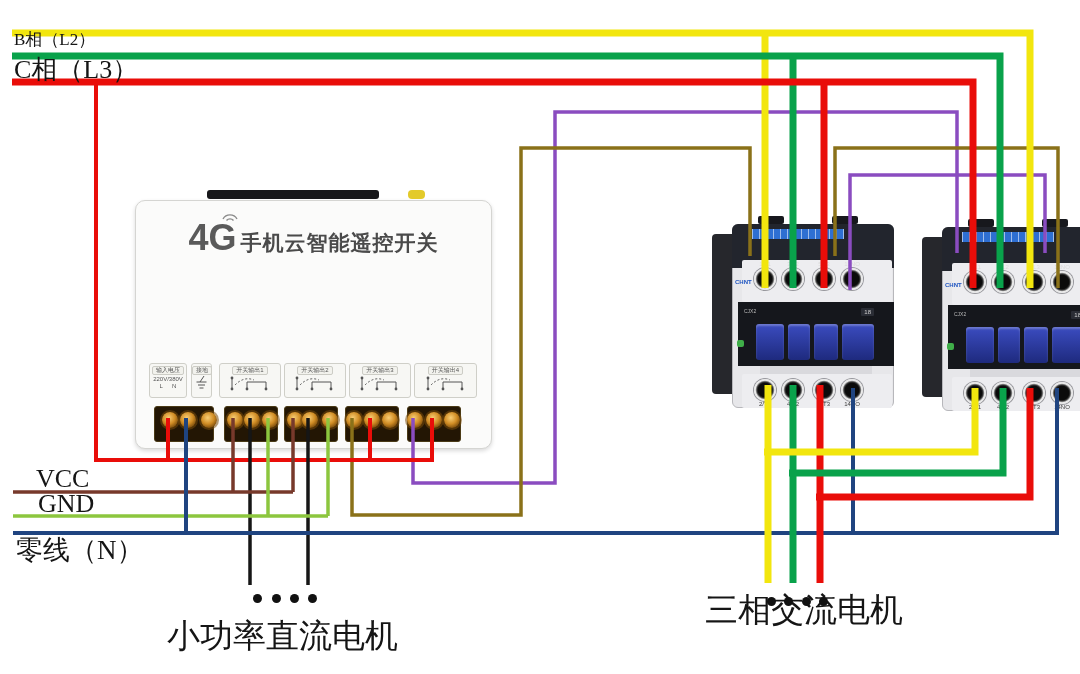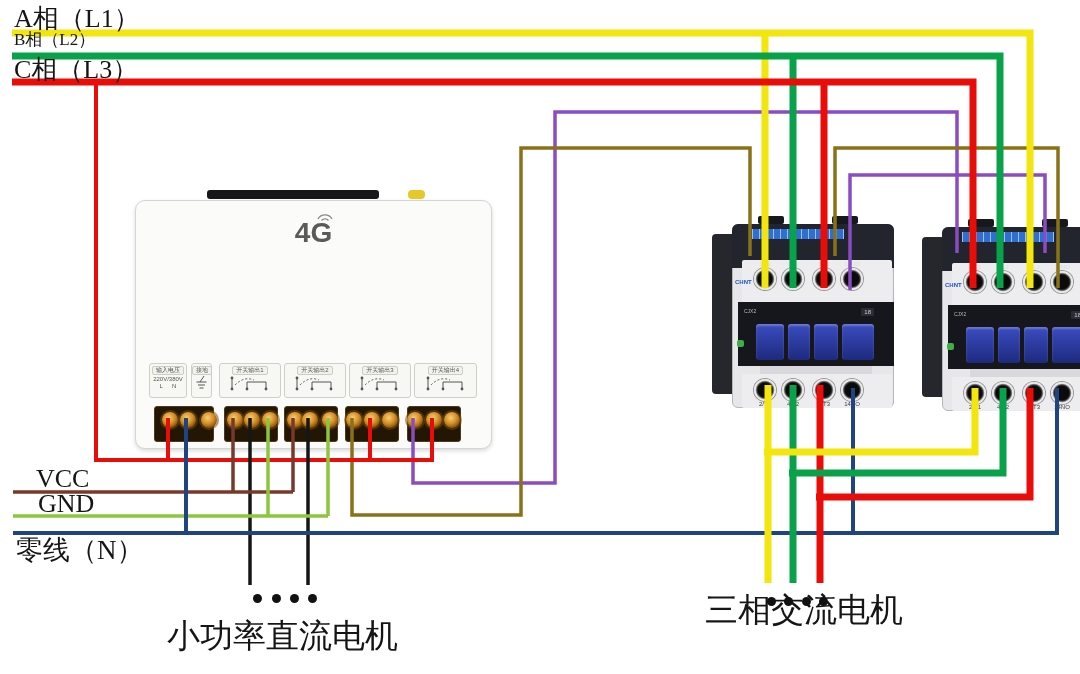--- a/index.html
+++ b/index.html
@@ -12,21 +12,21 @@
   #wire-layer{position:absolute;left:0;top:0;z-index:5;pointer-events:none;}
   
   #device{position:absolute;left:135px;top:200px;width:355px;height:247px;background:#fbfbfa;
           border:1px solid #d5d5d2;border-radius:10px;box-shadow:0 2px 4px rgba(0,0,0,.15);z-index:2;}
   #device-top-strip{position:absolute;left:207px;top:190px;width:172px;height:9px;background:#17171a;
           border-radius:3px;z-index:3;}
   #device-ant-button{position:absolute;left:408px;top:190px;width:17px;height:9px;background:#e3ca2a;
           border-radius:4px;z-index:3;}
   #device-title{position:absolute;left:0;top:16px;width:100%;display:flex;justify-content:center;
           align-items:baseline;gap:4px;}
-  #device-title .t4g{position:relative;font-size:28px;font-weight:bold;color:#5a5a5a;}
+  #device-title .t4g{position:relative;font-size:36px;font-weight:bold;color:#5a5a5a;}
   #device-title .t4g svg{position:absolute;top:-7px;right:-3px;}
   #device-title .trest{font-size:21px;font-weight:600;color:#4a4a4a;letter-spacing:1px;}
   #device-panel{position:absolute;left:62px;top:52px;width:218px;height:71px;border-radius:34px;
           background:linear-gradient(180deg,#1d1d1f,#0d0d0f);}
   .ind-dot{position:absolute;width:3px;height:3px;border-radius:50%;background:#6a6a6a;}
   .ind-label{position:absolute;font-size:6px;color:#b5b5b5;transform:translateX(-50%);white-space:nowrap;}
   #panel-brand{position:absolute;right:12px;top:9px;font-size:16px;font-weight:bold;color:#2b5ade;
           letter-spacing:1px;}
   .panel-button{position:absolute;width:36px;height:23px;border-radius:12px;transform:translateX(-50%);
           background:linear-gradient(180deg,#ffffff,#d8d8d8);border:1px solid #7e7e7e;
@@ -103,40 +103,40 @@
       <polyline points="12,82 973,82 973,288" fill="none" stroke="#e90d09" stroke-width="7"></polyline>
       <polyline points="824,82 824,288" fill="none" stroke="#e90d09" stroke-width="7"></polyline>
       <polyline points="768,385 768,583" fill="none" stroke="#f2e60e" stroke-width="7"></polyline>
       <polyline points="793,385 793,583" fill="none" stroke="#09a24b" stroke-width="7"></polyline>
       <polyline points="820,385 820,583" fill="none" stroke="#e90d09" stroke-width="7"></polyline>
       <polyline points="975,388 975,452 764,452" fill="none" stroke="#f2e60e" stroke-width="7"></polyline>
       <polyline points="1003,388 1003,473 789,473" fill="none" stroke="#09a24b" stroke-width="7"></polyline>
       <polyline points="1030,388 1030,497 816,497" fill="none" stroke="#e90d09" stroke-width="7"></polyline>
     </svg>
 
-  <div class="diagram-label" style="left:14px;top:6px;font-size:26px">A相（L1）</div>
   <div class="diagram-label" style="left:14px;top:31px;font-size:17px">B相（L2）</div>
   <div class="diagram-label" style="left:14px;top:57px;font-size:26px">C相（L3）</div>
   <div class="diagram-label" style="left:36px;top:466px;font-size:26px">VCC</div>
   <div class="diagram-label" style="left:38px;top:491px;font-size:26px">GND</div>
   <div class="diagram-label" style="left:167px;top:620px;font-size:33px">小功率直流电机</div>
   <div class="diagram-label" style="left:16px;top:537px;font-size:27px">零线（N）</div>
   <div class="diagram-label" style="left:705px;top:594px;font-size:33px">三相交流电机</div>
 
   <div id="device-top-strip"></div>
   <div id="device-ant-button"></div>
   <div id="device">
     <div id="device-title">
       <span class="t4g">
         <span>4G</span>
         <svg width="20" height="12" viewBox="0 0 20 12">
           <path d="M3,9 A8,8 0 0 1 17,9" fill="none" stroke="#8a8a8a" stroke-width="1.4"></path>
           <path d="M6.5,10.5 A4.5,4.5 0 0 1 13.5,10.5" fill="none" stroke="#8a8a8a" stroke-width="1.4"></path>
         </svg>
       </span>
+      <span class="trest">手机云智能遥控开关</span>
     </div>
 
     <div class="tbox" style="left:13px;width:38px">
       <div class="tbox-title">输入电压</div>
       <div class="tbox-sub">220V/380V</div>
       <div class="tbox-ln">
         <span>L</span>
         <span>N</span>
       </div>
     </div>

